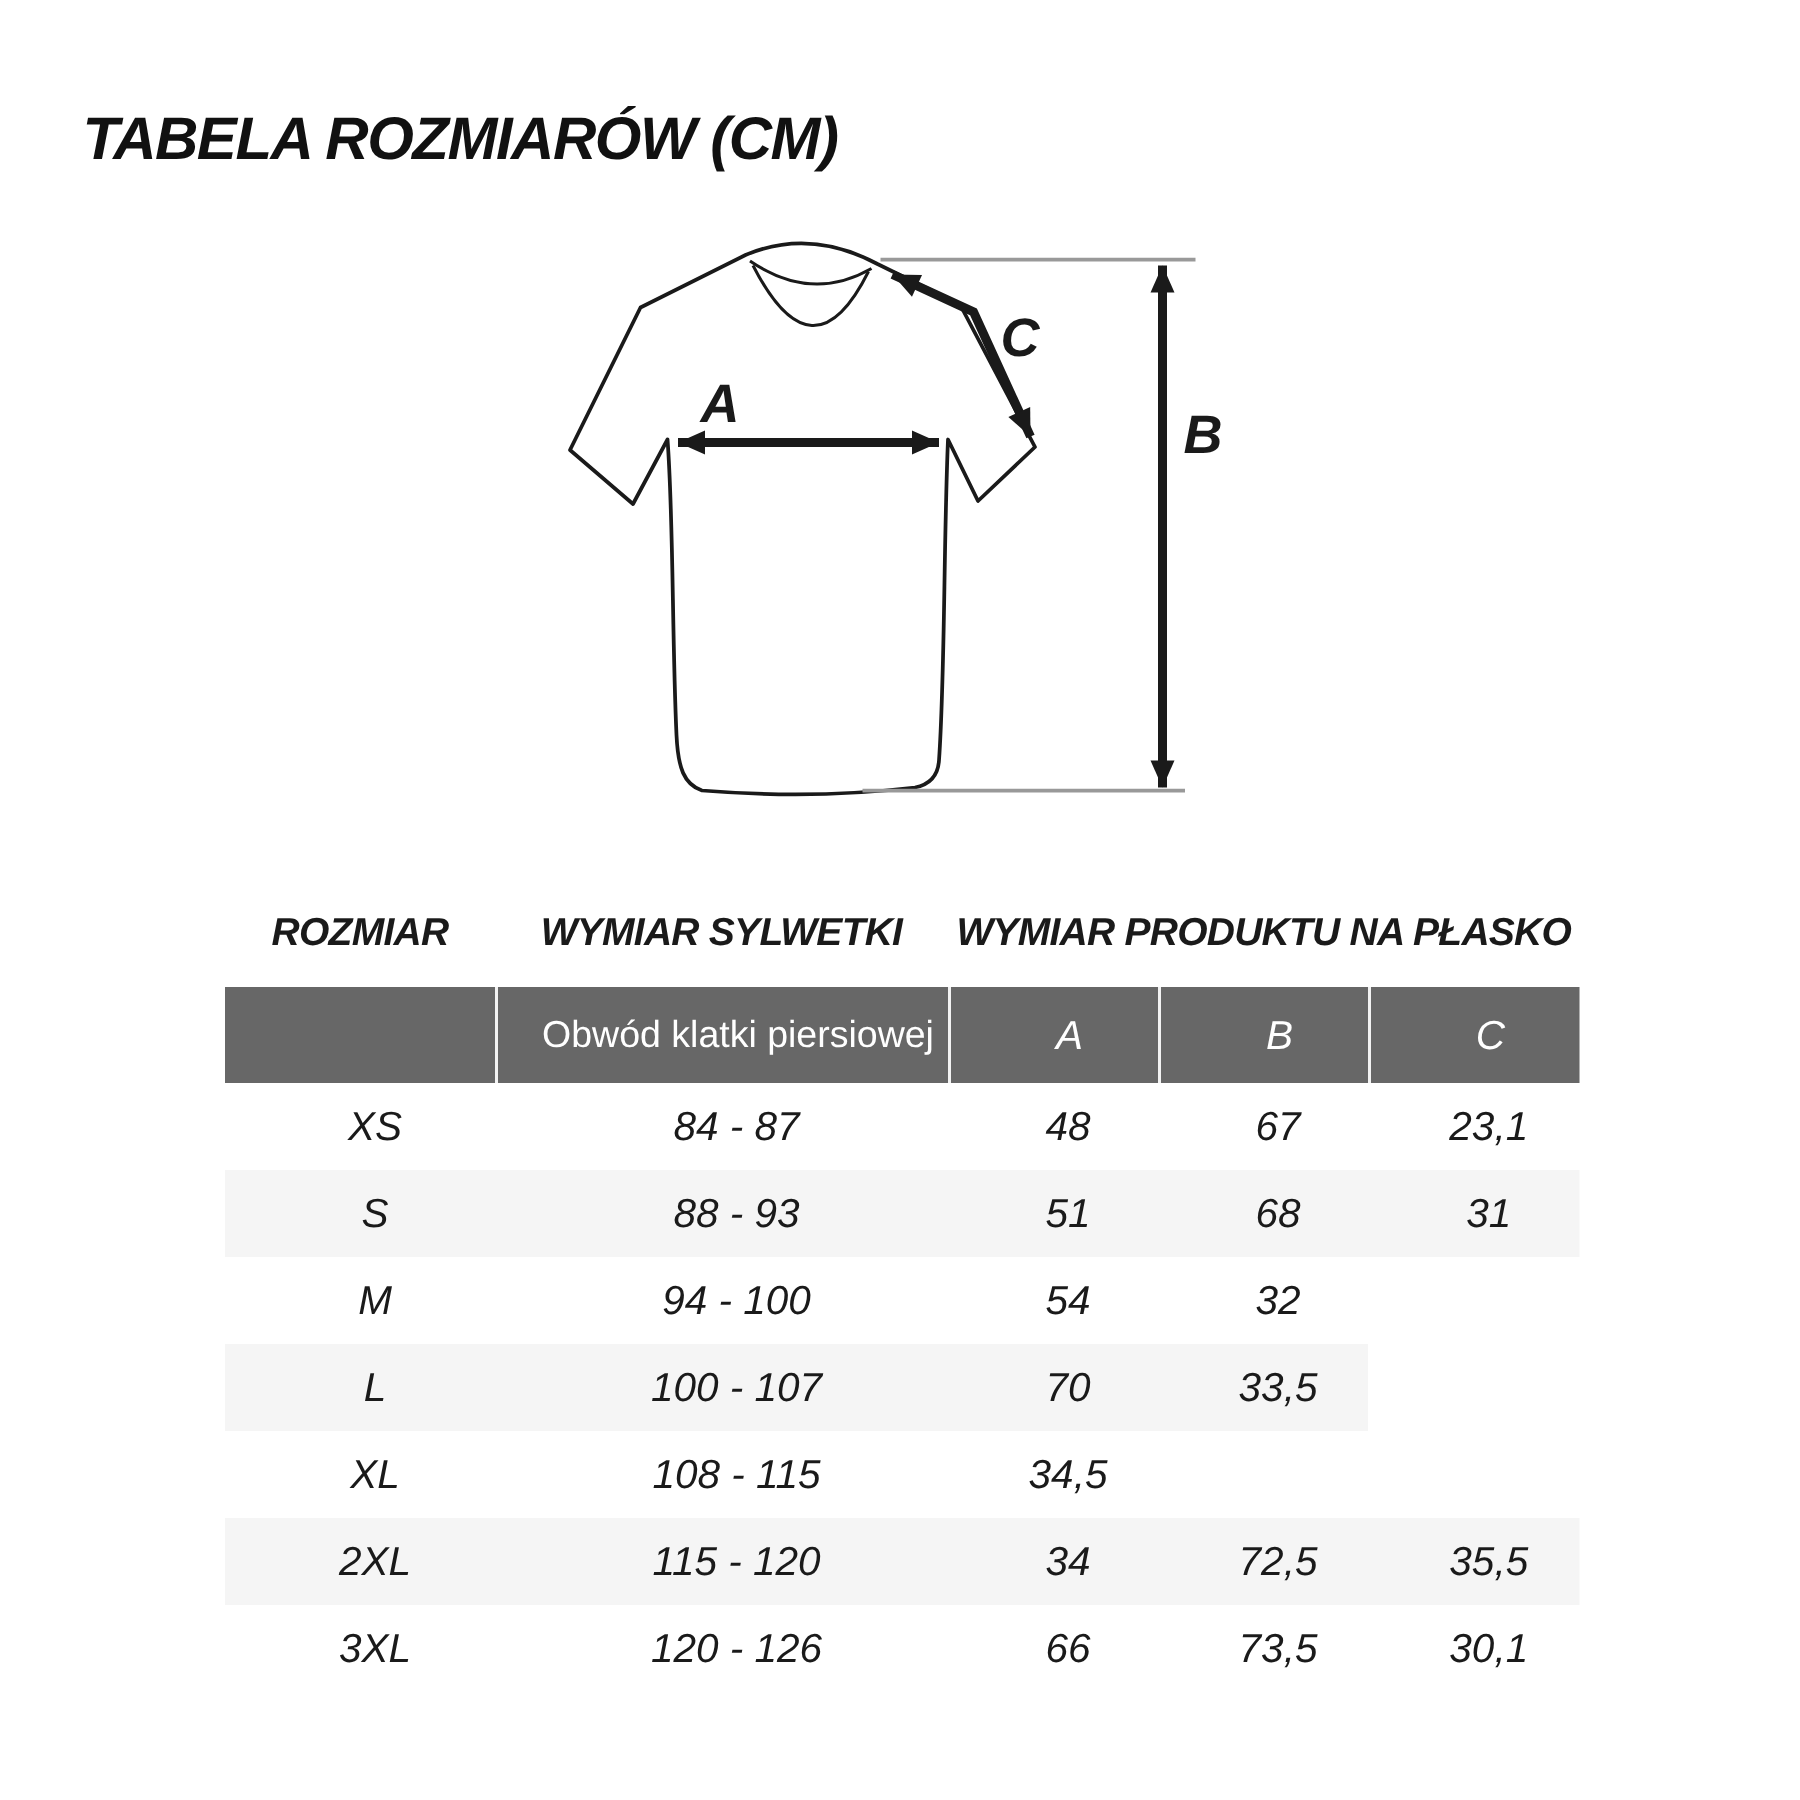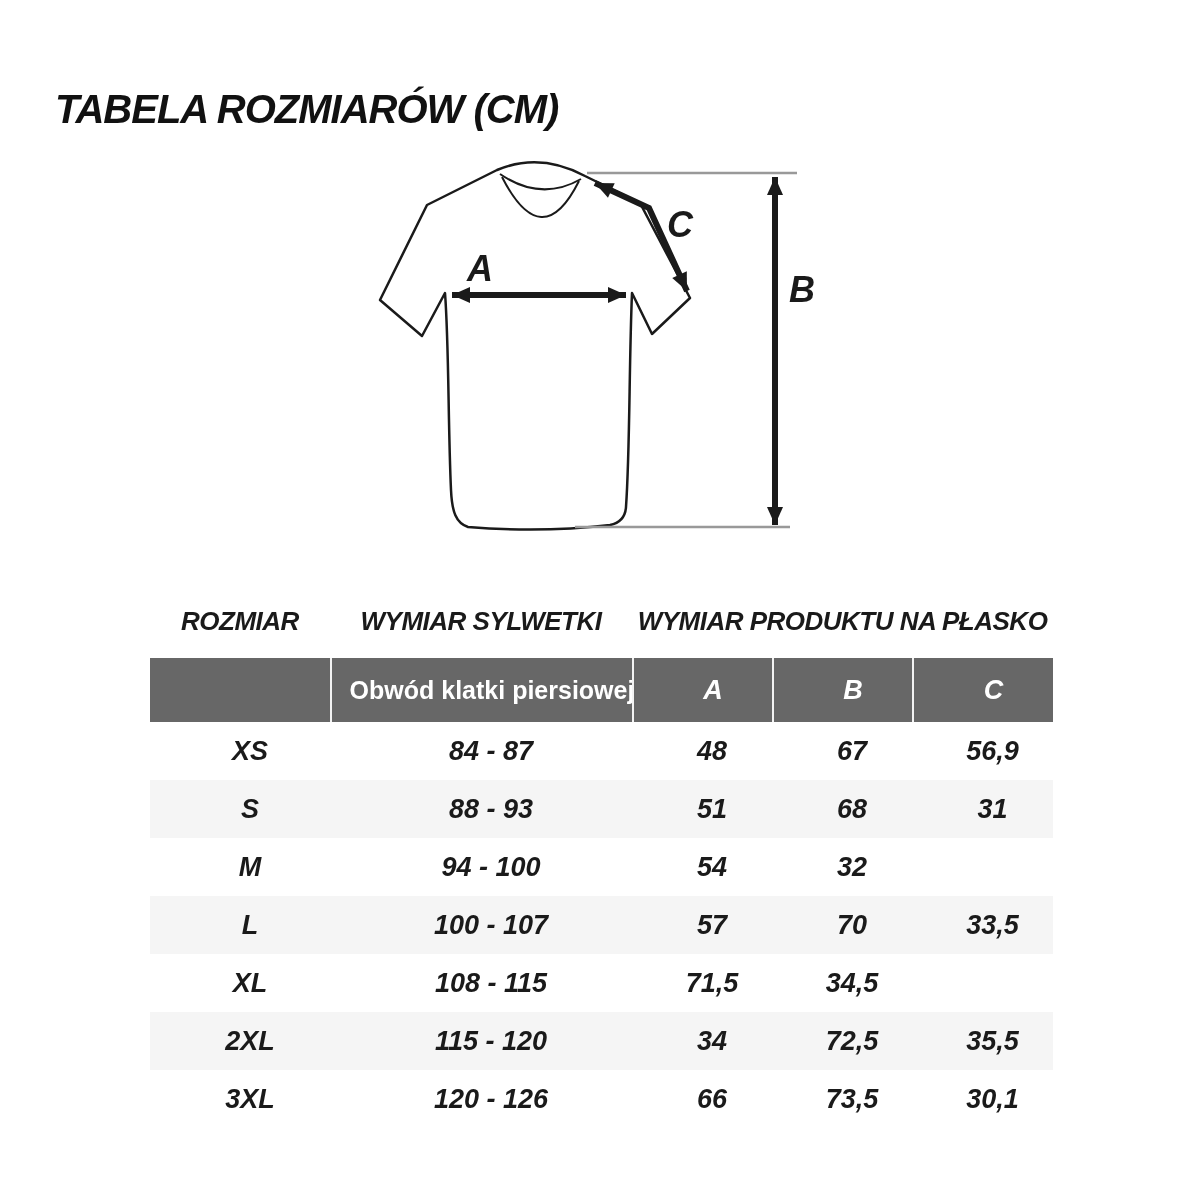--- a/index.html
+++ b/index.html
@@ -12,21 +12,21 @@
     position: relative;
     width: 1200px;
     height: 1200px;
     background: #ffffff;
     overflow: hidden;
     color: #1a1a1a;
   }
   .page-title {
     position: absolute;
     left: 55px;
-    top: 60px;
+    top: 44px;
     font-size: 40px;
     font-weight: bold;
     font-style: italic;
     letter-spacing: -1px;
     color: #111111;
     white-space: nowrap;
   }
   .diagram {
     position: absolute;
     left: 360px;
@@ -80,21 +80,21 @@
   }
   .head-row .cell + .cell {
     border-left: 2px solid #f3f3f3;
   }
   .cell {
     display: flex;
     align-items: center;
     justify-content: center;
     height: 58px;
     font-size: 27px;
-    font-weight: bold;
+    font-weight: normal;
     font-style: italic;
     white-space: nowrap;
     padding-left: 20px;
   }
   .head-row .cell-chest {
     font-style: normal;
     font-size: 25px;
   }
   .data-row.alt .cell {
     background: #f5f5f5;
@@ -159,50 +159,48 @@
       <div class="cell">A</div>
       <div class="cell">B</div>
       <div class="cell">C</div>
     </div>
 
     <div class="grid-row data-row">
       <div class="cell">XS</div>
       <div class="cell">84 - 87</div>
       <div class="cell">48</div>
       <div class="cell">67</div>
-      <div class="cell">56,9</div>
+      <div class="cell">23,1</div>
     </div>
 
     <div class="grid-row data-row alt">
       <div class="cell">S</div>
       <div class="cell">88 - 93</div>
       <div class="cell">51</div>
       <div class="cell">68</div>
       <div class="cell">31</div>
     </div>
 
     <div class="grid-row data-row">
       <div class="cell">M</div>
       <div class="cell">94 - 100</div>
       <div class="cell">54</div>
       <div class="cell">32</div>
     </div>
 
     <div class="grid-row data-row alt">
       <div class="cell">L</div>
       <div class="cell">100 - 107</div>
-      <div class="cell">57</div>
       <div class="cell">70</div>
       <div class="cell">33,5</div>
     </div>
 
     <div class="grid-row data-row">
       <div class="cell">XL</div>
       <div class="cell">108 - 115</div>
-      <div class="cell">71,5</div>
       <div class="cell">34,5</div>
     </div>
 
     <div class="grid-row data-row alt">
       <div class="cell">2XL</div>
       <div class="cell">115 - 120</div>
       <div class="cell">34</div>
       <div class="cell">72,5</div>
       <div class="cell">35,5</div>
     </div>

